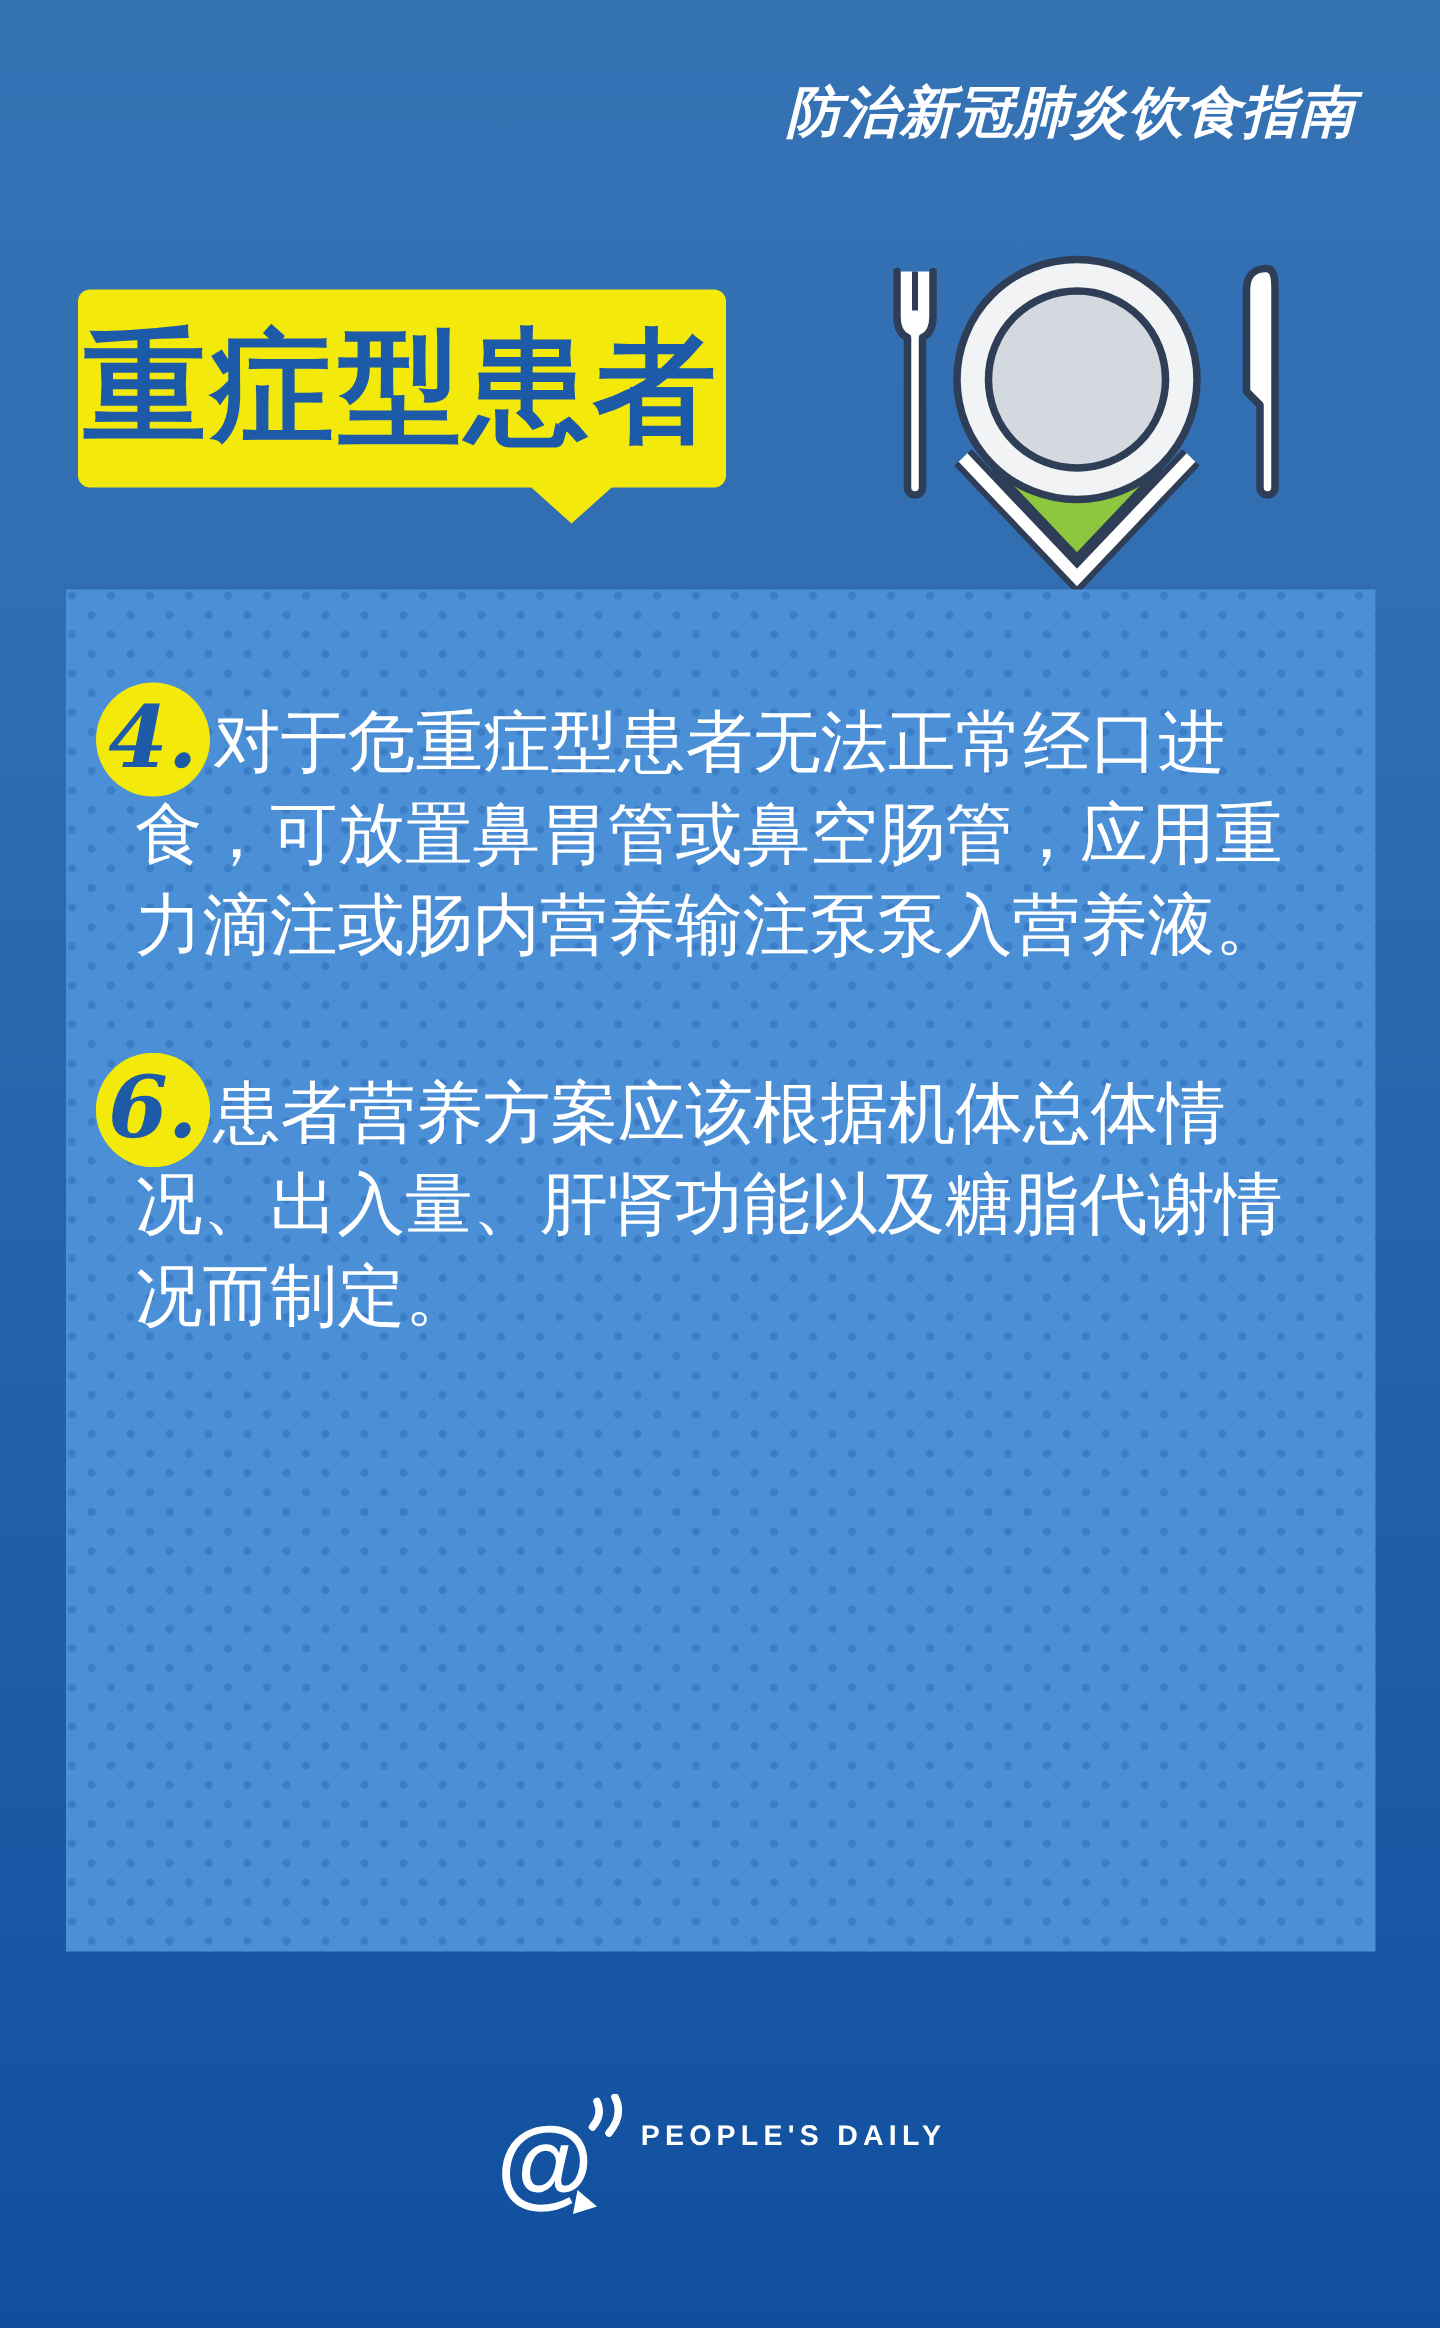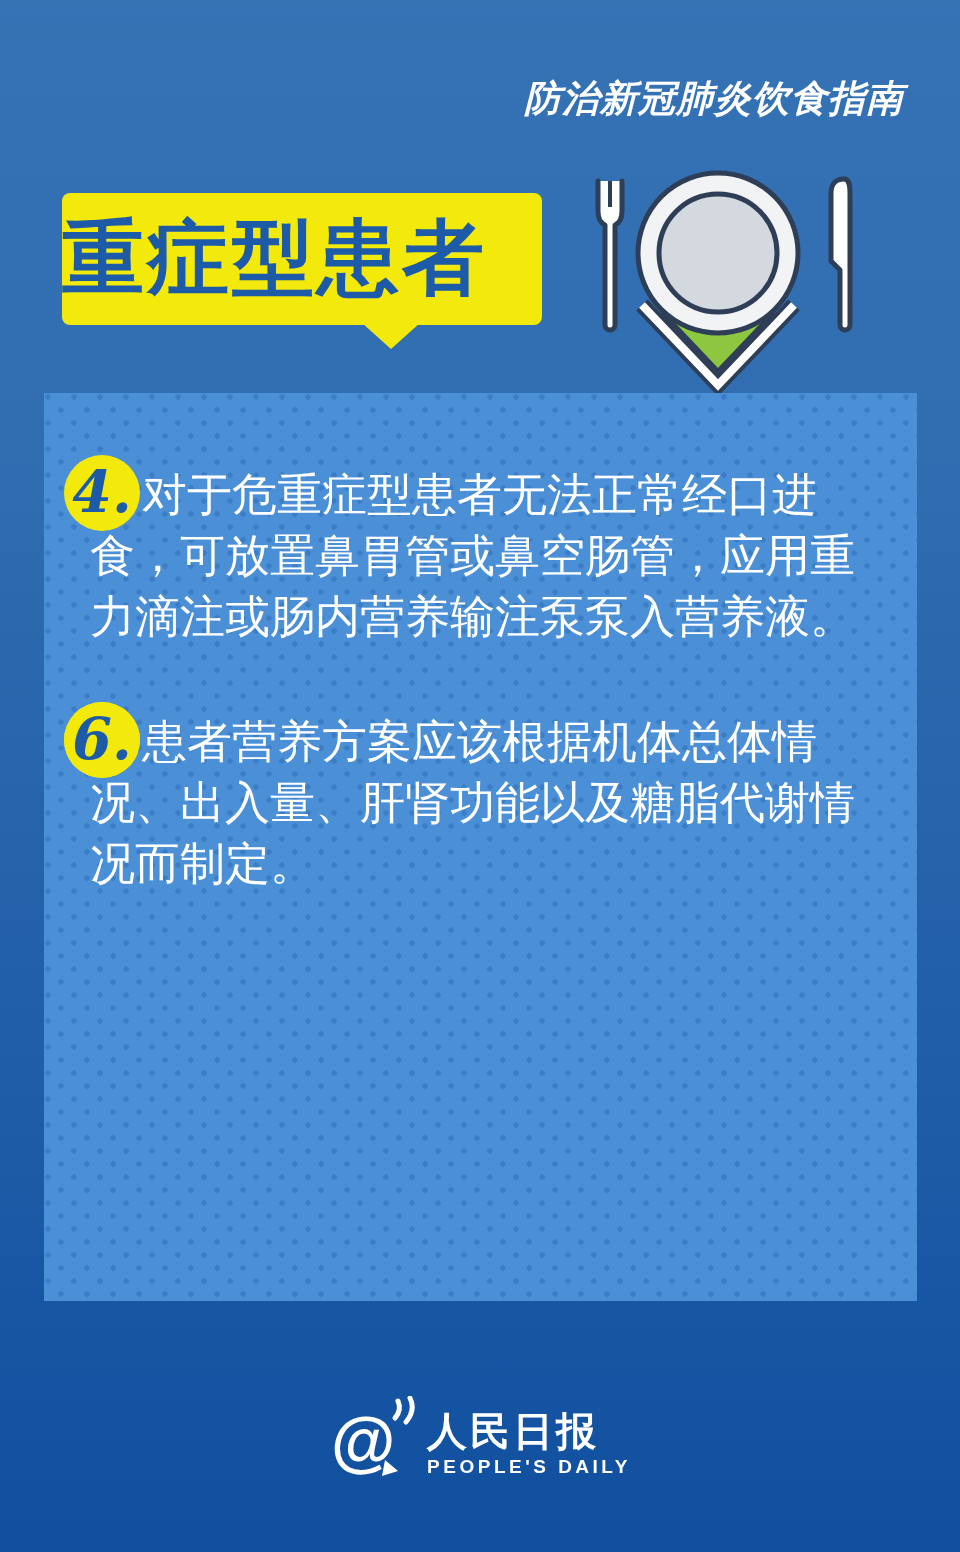--- a/index.html
+++ b/index.html
@@ -7,29 +7,29 @@
     width:960px; height:1552px;
     font-family:"Liberation Sans", sans-serif;
     background:#2f6cb0;
   }
   .poster {
     position:relative; width:960px; height:1552px; overflow:hidden;
     background:linear-gradient(180deg, #3673b5 0%, #306db1 28%, #1e5ca7 72%, #0f4f9e 100%);
   }
   
   .header-title {
-    position:absolute; top:74px; right:56px;
+    position:absolute; top:50px; right:56px;
     color:#ffffff; font-size:37px; font-weight:bold; font-style:italic;
     letter-spacing:1px;
   }
   
   .badge {
-    position:absolute; left:62px; top:193px; width:480px; height:132px;
+    position:absolute; left:52px; top:193px; width:432px; height:132px;
     background:#f3ea0b; border-radius:8px;
-    display:flex; align-items:center; 
+    display:flex; align-items:center; justify-content:center;
   }
   .badge-label {
     font-size:82px; font-weight:900; color:#1d5ba8; letter-spacing:3px;
     font-family:"Liberation Sans", sans-serif;
   }
   .badge-tail {
     position:absolute; left:300px; bottom:-24px; width:0; height:0;
     border-left:29px solid transparent; border-right:29px solid transparent;
     border-top:26px solid #f3ea0b;
   }
@@ -152,18 +152,17 @@
   </div>
 
   <div class="logo">
     <svg width="92" height="90" viewBox="0 0 92 90" aria-hidden="true">
       <text x="2" y="68" font-size="66" font-weight="bold" fill="#ffffff" font-family="Liberation Sans, sans-serif">@</text>
       <path d="M66 22 q7 -8 3 -17" stroke="#ffffff" stroke-width="5" fill="none" stroke-linecap="round"></path>
       <path d="M77 26 q10 -12 4 -24" stroke="#ffffff" stroke-width="5" fill="none" stroke-linecap="round"></path>
       <path d="M56 64 l13 11 l-16 5 z" fill="#ffffff"></path>
     </svg>
     <div class="logo-text">
-      <span class="logo-cn">人民日报</span>
       <span class="logo-en">PEOPLE'S DAILY</span>
     </div>
   </div>
 
 </div>
 
 </body></html>

